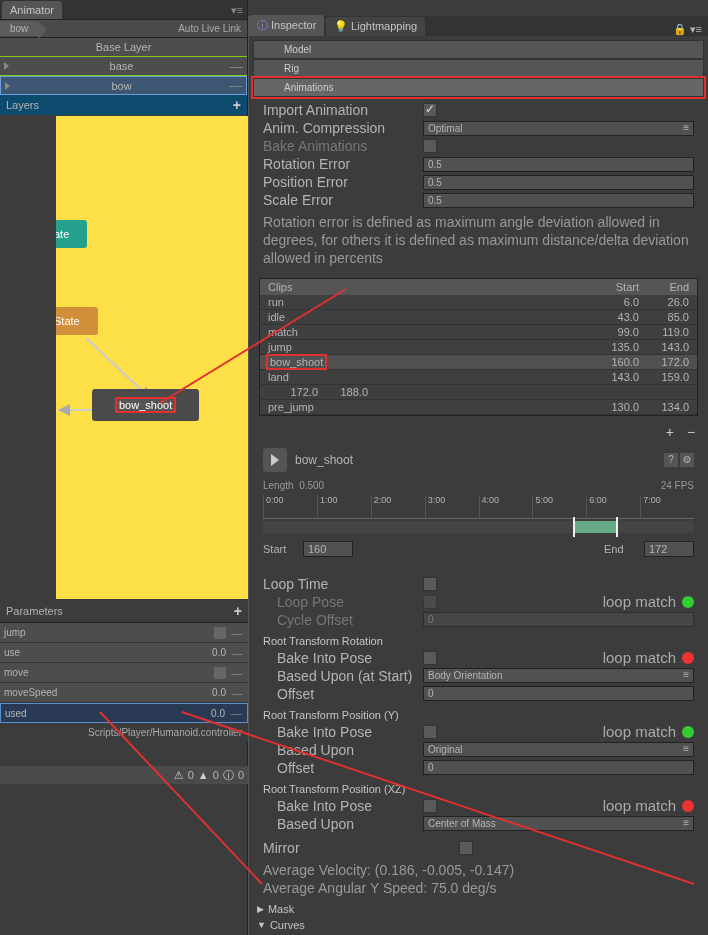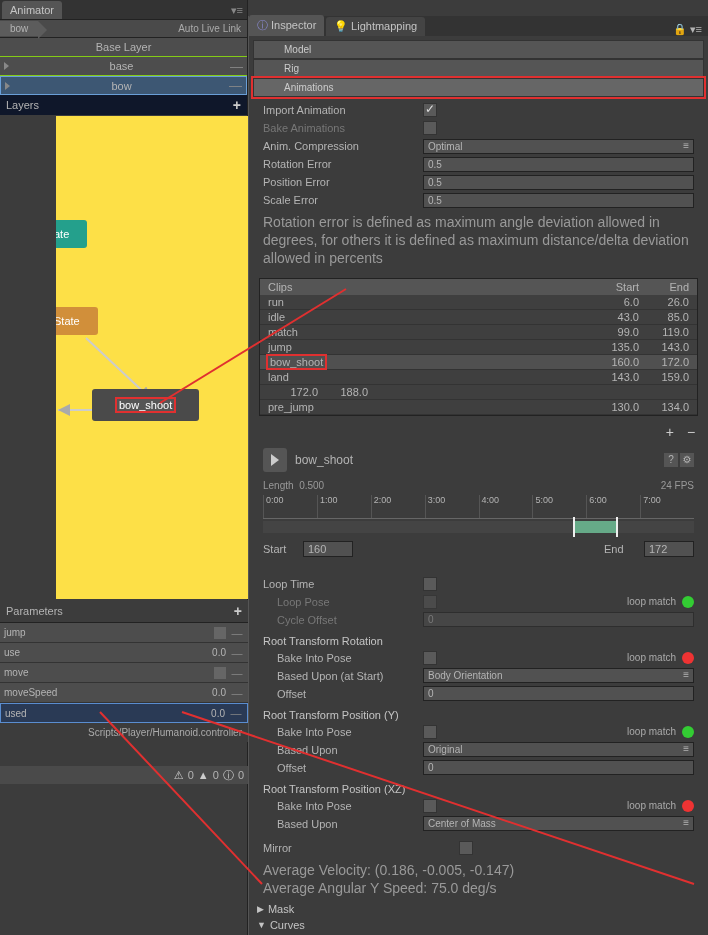--- a/index.html
+++ b/index.html
@@ -12,21 +12,21 @@
 .bc-row { display: flex; background: #4a4a4a; height: 18px; align-items: center; border-bottom: 1px solid #222; }
 .bc { background: #5c5c5c; padding: 2px 10px; font-size: 10px; position: relative; margin-right: 10px; }
 .bc::after { content: ""; position: absolute; right: -9px; top: 0; border-left: 9px solid #5c5c5c; border-top: 9px solid transparent; border-bottom: 9px solid transparent; }
 .live-link { margin-left: auto; padding-right: 6px; font-size: 10px; color: #aaa; }
 .layer-section { background: #3c3c3c; }
 .layer-row { display: flex; align-items: center; background: #4d4d4d; border-bottom: 1px solid #84cc16; height: 19px; padding: 0 4px; }
 .layer-row.selected { background: #3d5773; border: 1px solid #6a9fd8; }
 .play-arrow { width: 0; height: 0; border-left: 5px solid #888; border-top: 4px solid transparent; border-bottom: 4px solid transparent; margin-right: 4px; }
 .layer-label { flex: 1; text-align: center; font-size: 11px; }
 .layer-toggle { color: #888; font-size: 13px; }
-.layers-hdr { display: flex; justify-content: space-between; background: #0f172a; padding: 2px 6px; align-items: center; }
+.layers-hdr { display: flex; justify-content: space-between; background: #0c4a6e; padding: 2px 6px; align-items: center; }
 .plus-icon { font-size: 14px; font-weight: bold; color: #ccc; }
 
 .graph-area { position: absolute; top: 116px; left: 12px; width: 248px; height: 483px; background: #fde047; overflow: hidden; margin-left: 44px; }
 .node { position: absolute; padding: 8px 18px; border-radius: 3px; font-size: 11px; color: #fff; text-align: center; }
 .node.teal { background: #24a08c; left: -20px; top: 104px; }
 .node.orange { background: #d18f3a; left: -20px; top: 191px; }
 .node.gray { background: #4a4a4a; left: 36px; top: 273px; padding: 10px 25px; }
 .node-label-hl { background: #555; outline: 2px solid #e03030; padding: 0 2px; }
 svg.edge-svg { position: absolute; top: 0; left: 0; width: 248px; height: 483px; pointer-events: none; }
 
@@ -46,21 +46,21 @@
 
 .right-panel { position: absolute; left: 248px; top: 16px; width: 460px; height: 935px; background: #3c3c3c; border-left: 1px solid #555; }
 .insp-tabs { display: flex; height: 20px; background: #333; align-items: flex-end; }
 .insp-tab { padding: 3px 8px; background: #555; border-radius: 3px 3px 0 0; margin-right: 2px; font-size: 11px; color: #c4c4c4; }
 .insp-tab.inactive { background: #444; }
 .lock-area { margin-left: auto; padding-right: 6px; }
 .sub-tabs { display: flex; justify-content: center; margin: 4px 4px; gap: 0; flex-direction: column; }
 .sub-tab { padding: 3px 30px; background: #555; border: 1px solid #333; font-size: 10px; color: #ccc; }
 .sub-tab.active { background: #666; outline: 2px solid #e03030; position: relative; z-index: 2; }
 .prop-row { display: flex; align-items: center; padding: 2px 14px; height: 18px; }
-.prop-lbl { width: 160px; font-size: 11px; }
+.prop-lbl { width: 160px; font-size: 14px; }
 .prop-lbl.dim { color: #777; }
 .prop-val { flex: 1; background: #515151; padding: 1px 4px; font-size: 10px; border: 1px solid #222; position: relative; }
 .prop-val.dropdown::after { content: "≡"; position: absolute; right: 4px; top: 0; }
 .chk { width: 14px; height: 14px; background: #5a5a5a; border: 1px solid #333; position: relative; }
 .chk.on::after { content: "✓"; position: absolute; top: -2px; left: 1px; font-size: 12px; color: #ddd; }
 .help-txt { font-size: 14px; color: #999; padding: 4px 14px; line-height: 1.3; }
 
 .clips-section { margin: 6px 10px; border: 1px solid #222; }
 .clips-hdr { display: flex; background: #555; padding: 2px 8px; font-size: 11px; }
 .clips-hdr .c1 { flex: 1; }
@@ -93,21 +93,21 @@
 .se-row .lbl { width: 40px; }
 .se-row .val { width: 50px; background: #515151; padding: 1px 4px; border: 1px solid #222; }
 .se-row .spacer { flex: 1; }
 
 .section-hdr { padding: 6px 14px 2px; font-size: 11px; color: #c4c4c4; }
 .sub-prop { padding-left: 28px !important; }
 .sub-prop .prop-lbl { width: 146px; }
 .loop-ind { width: 12px; height: 12px; border-radius: 50%; margin-left: 6px; }
 .loop-ind.green { background: #3c3; }
 .loop-ind.red { background: #e33; }
-.loop-txt { font-size: 10px; color: #aaa; margin-left: auto; }
+.loop-txt { font-size: 15px; color: #aaa; margin-left: auto; }
 
 .fold-hdr { padding: 2px 8px; font-size: 11px; color: #c4c4c4; display: flex; align-items: center; }
 .fold-arrow { margin-right: 4px; font-size: 9px; }
 
 .curves-box { margin: 4px 8px; border: 2px solid #e03030; padding: 4px 6px; }
 .curve-row { display: flex; align-items: center; gap: 4px; }
 .curve-name { font-size: 11px; }
 .curve-graph { width: 240px; height: 40px; background: #2a2a2a; border: 1px solid #555; position: relative; }
 .curve-line { position: absolute; left: 0; top: 0; width: 100%; height: 100%; }
 .playback-row { display: flex; gap: 2px; margin-top: 4px; align-items: center; }
@@ -218,26 +218,26 @@
     <div class="sub-tab">Model</div>
     <div class="sub-tab">Rig</div>
     <div class="sub-tab active">Animations</div>
   </div>
 
   <div class="prop-row">
     <div class="prop-lbl">Import Animation</div>
     <div class="chk on"></div>
   </div>
   <div class="prop-row">
-    <div class="prop-lbl dim">Bake Animations</div>
-    <div class="chk"></div>
-  </div>
-  <div class="prop-row">
     <div class="prop-lbl">Anim. Compression</div>
     <div class="prop-val dropdown">Optimal</div>
+  </div>
+  <div class="prop-row">
+    <div class="prop-lbl dim">Bake Animations</div>
+    <div class="chk"></div>
   </div>
   <div class="prop-row">
     <div class="prop-lbl">Rotation Error</div>
     <div class="prop-val">0.5</div>
   </div>
   <div class="prop-row">
     <div class="prop-lbl">Position Error</div>
     <div class="prop-val">0.5</div>
   </div>
   <div class="prop-row">

